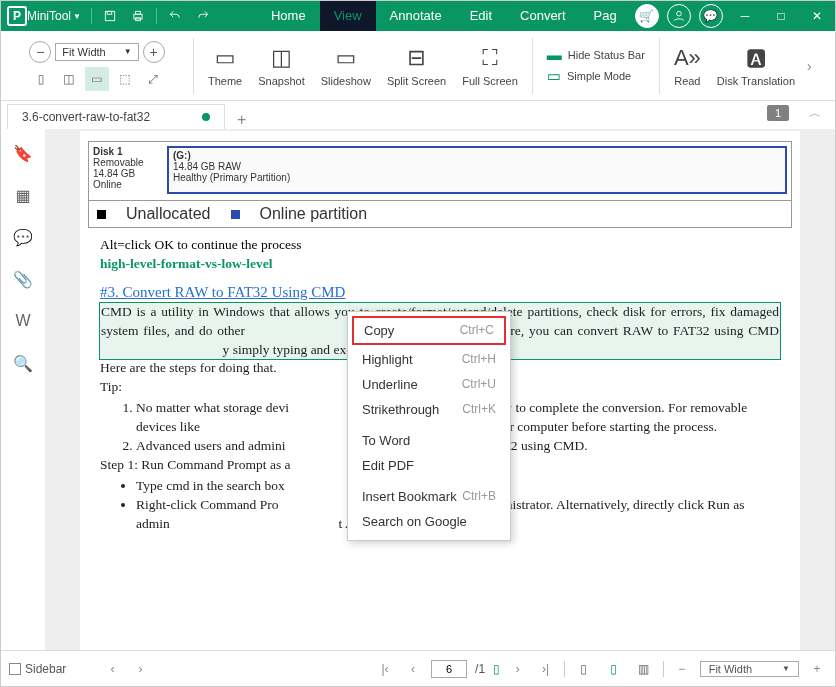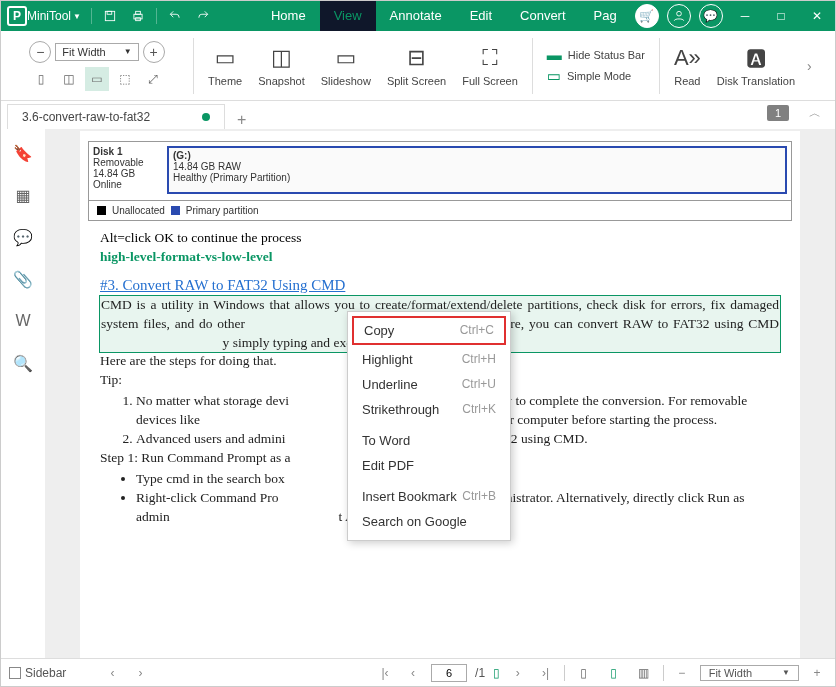--- a/index.html
+++ b/index.html
@@ -41,35 +41,35 @@
 .sidebar { width: 44px; background: #fff; display: flex; flex-direction: column; align-items: center; padding-top: 12px; gap: 18px; }
 .sidebar .sbtn { width: 24px; height: 24px; display: flex; align-items: center; justify-content: center; cursor: pointer; color: #666; font-size: 16px; }
 .viewer { flex: 1; background: #eee; display: flex; justify-content: center; overflow: hidden; padding-top: 2px; }
 .page { width: 720px; background: #fff; padding: 10px 0 40px 0; position: relative; }
 .embed-screenshot { margin: 0 8px; border: 1px solid #999; background: #fff; }
 .embed-top { display: flex; height: 58px; }
 .embed-disk { width: 74px; padding: 4px; font-size: 10px; color: #333; }
 .embed-disk .dt { font-weight: bold; }
 .embed-part { flex: 1; padding: 4px; }
 .embed-gbox { border: 2px solid #2a4ab0; height: 48px; padding: 2px 4px; font-size: 10px; background: #fafafa; }
-.embed-legend { border-top: 1px solid #999; padding: 4px 8px; font-size: 10px; display: flex; align-items: center; gap: 6px; }
+.embed-legend { border-top: 1px solid #999; padding: 4px 8px; font-size: 16px; display: flex; align-items: center; gap: 20px; }
 .sq { width: 9px; height: 9px; display: inline-block; }
 .doc-body { padding: 8px 20px 0 20px; font-size: 13.5px; color: #222; line-height: 1.4; font-family: Georgia, 'Times New Roman', serif; }
 .doc-body .alt { color: #000; }
 .doc-body .green-link { color: #0a9664; font-weight: bold; }
 .doc-body h3 { color: #2570d0; font-size: 15px; font-weight: normal; text-decoration: underline; margin-top: 8px; }
 .doc-body .hl { background: #e8f5ef; outline: 1px solid #0a9664; padding: 0 1px; text-align: justify; }
 .doc-body ol { margin-left: 36px; margin-top: 2px; }
 .doc-body ul { margin-left: 36px; margin-top: 2px; list-style: disc; }
 .doc-body b { font-weight: normal; }
 .ctx-menu { position: absolute; left: 346px; top: 310px; width: 164px; background: #fff; border: 1px solid #ccc; box-shadow: 2px 2px 8px rgba(0,0,0,0.2); padding: 6px 0; font-size: 13px; font-family: 'Segoe UI', Arial, sans-serif; }
 .ctx-item { display: flex; justify-content: space-between; padding: 5px 14px; cursor: pointer; }
 .ctx-item.first { border: 2px solid #e03030; margin: -2px 4px 2px 4px; padding: 5px 10px; }
 .ctx-shortcut { color: #999; font-size: 12px; }
-.statusbar { height: 28px; border-top: 1px solid #ddd; display: flex; align-items: center; padding: 0 8px; gap: 8px; font-size: 12px; color: #555; position: absolute; bottom: 0; left: 0; right: 0; background: #fff; }
+.statusbar { height: 36px; border-top: 1px solid #ddd; display: flex; align-items: center; padding: 0 8px; gap: 8px; font-size: 12px; color: #555; position: absolute; bottom: 0; left: 0; right: 0; background: #fff; }
 .statusbar .sidebar-chk { display: flex; align-items: center; gap: 4px; cursor: pointer; }
 .statusbar .nav-btn { width: 20px; height: 20px; display: flex; align-items: center; justify-content: center; cursor: pointer; color: #888; }
 .statusbar .page-input { width: 36px; height: 18px; border: 1px solid #aaa; text-align: center; font-size: 11px; }
 .statusbar .vsep2 { width: 1px; height: 16px; background: #ccc; }
 .statusbar .view-btn { width: 22px; height: 20px; display: flex; align-items: center; justify-content: center; cursor: pointer; color: #666; }
 .statusbar .view-btn.active { color: #0a9664; }
 .statusbar .fit-box { border: 1px solid #aaa; padding: 1px 8px; font-size: 11px; display: flex; align-items: center; gap: 30px; cursor: pointer; }
 .icon-svg { width: 14px; height: 14px; stroke: currentColor; fill: none; stroke-width: 1.5; }
 .ribbon-right-chevron { color:#888; font-size:14px; padding:0 4px; cursor:pointer; }
 </style>
@@ -225,21 +225,21 @@
               <div style="font-weight:bold">(G:)</div>
               <div>14.84 GB RAW</div>
               <div>Healthy (Primary Partition)</div>
             </div>
           </div>
         </div>
         <div class="embed-legend">
           <span class="sq" style="background:#000"></span>
           <span>Unallocated</span>
           <span class="sq" style="background:#2a4ab0"></span>
-          <span>Primary partition</span>
+          <span>Online partition</span>
         </div>
       </div>
       <div class="doc-body">
         <div class="alt">Alt=click OK to continue the process</div>
         <div class="green-link">high-level-format-vs-low-level</div>
         <h3>#3. Convert RAW to FAT32 Using CMD</h3>
         <div class="hl">
           <span>CMD is a utility in Windows that allows you to create/format/extend/delete partitions, check disk for errors, fix damaged system files, and do other</span> <span style="visibility:hidden">xxxxxxxxxxxxxxxxxx</span><span>ough command lines. Here, you can convert RAW to FAT32 using CMD</span> <span style="visibility:hidden">xxxxxxxxxxxxxxxxxx</span><span>y simply typing and executing some command lines.</span>
         </div>
         <div>Here are the steps for doing that.</div>

